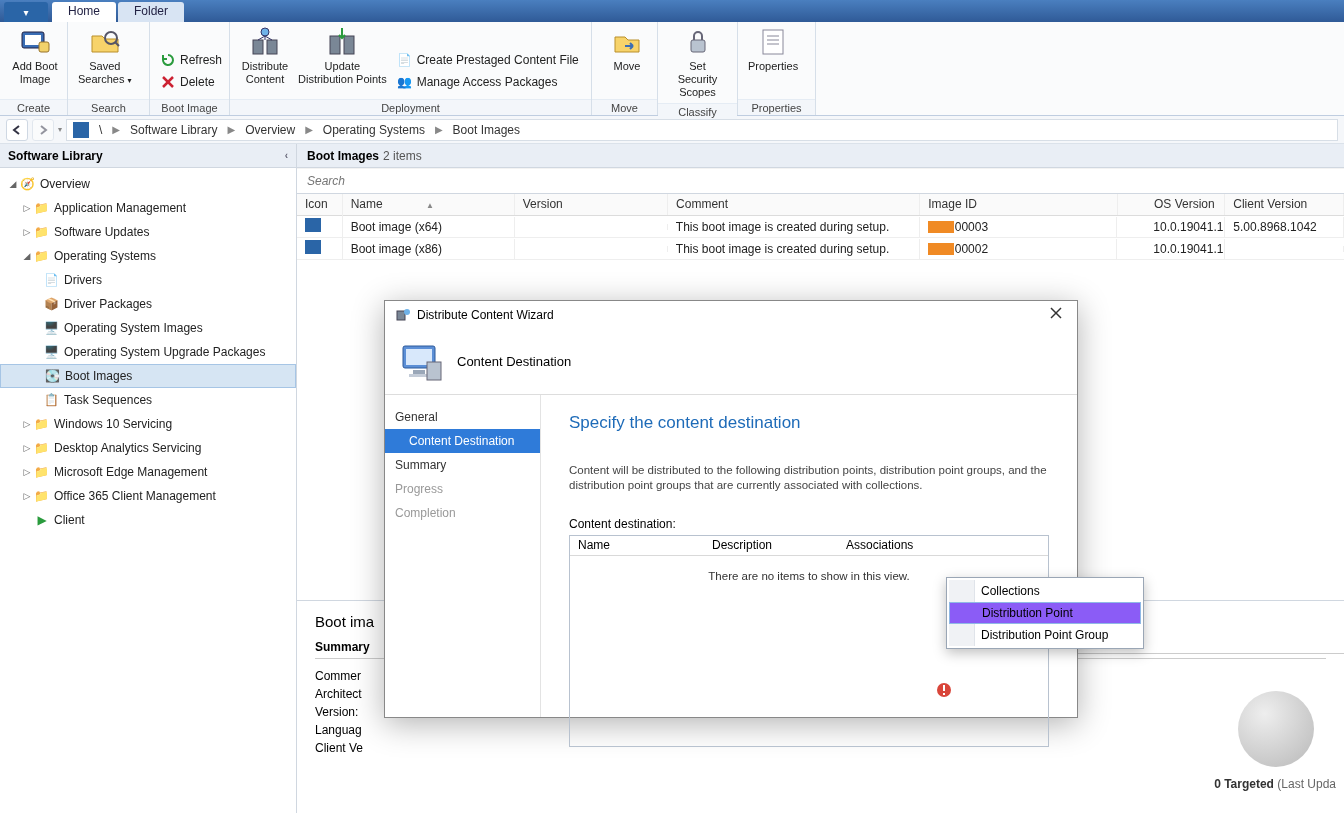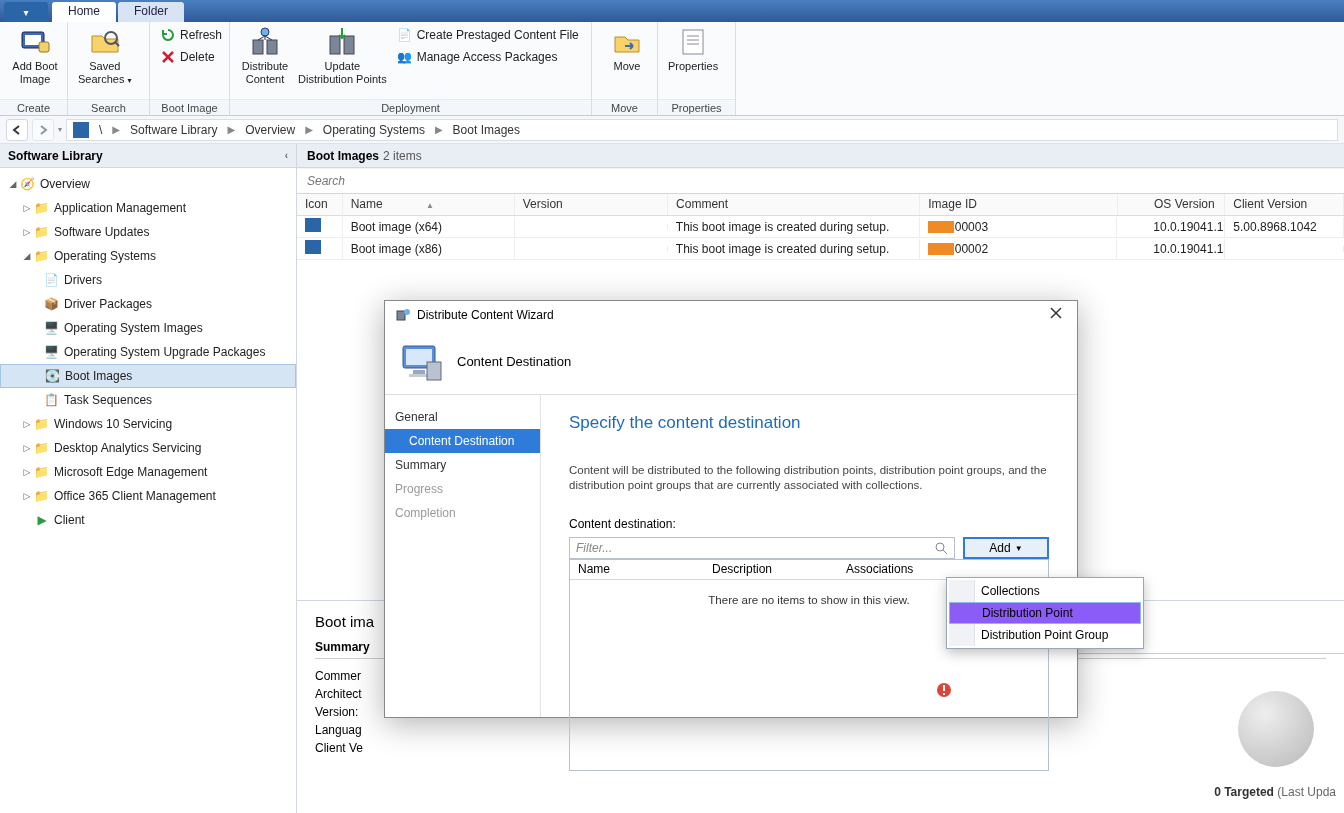--- a/index.html
+++ b/index.html
@@ -13,21 +13,21 @@
   .tab-strip .tab.inactive { background: #d8e4f3; }
 
   
   .ribbon { height: 94px; background: #fafbfc; border-bottom: 1px solid #bfcde0; display: flex; }
   .ribbon-group { border-right: 1px solid #d6dfe9; display: flex; flex-direction: column; }
   .ribbon-group-title { text-align: center; font-size: 11px; color: #444; height: 16px; line-height: 16px; background: #f3f6fa; border-top: 1px solid #e5ecf4; }
   .ribbon-body { flex: 1; display: flex; align-items: flex-start; padding: 2px 6px; }
   .big-btn { display: flex; flex-direction: column; align-items: center; text-align: center; justify-content: flex-start; padding: 2px 4px; font-size: 11px; color: #222; min-width: 58px; }
   .big-btn .ico { width: 32px; height: 32px; margin-bottom: 2px; }
   .big-btn .lbl { line-height: 13px; }
-  .small-col { display: flex; flex-direction: column; gap: 4px; padding-top: 2px; }
+  .small-col { display: flex; flex-direction: column; gap: 4px; padding-top: 2px; margin-top: 25px; }
   .small-btn { display: flex; align-items: center; gap: 4px; font-size: 12px; color: #222; padding: 1px 4px; white-space: nowrap; }
   .small-btn .ico-s { width: 16px; height: 16px; display: inline-flex; align-items: center; justify-content: center; }
 
   
   .nav-bar { height: 28px; border-bottom: 1px solid #dbe2ea; background: #f5f7fa; display: flex; align-items: center; padding: 0 6px; font-size: 12px; color: #333; gap: 4px; }
   .nav-arrow { width: 22px; height: 22px; border: 1px solid #cfd8e3; border-radius: 3px; display: flex; align-items: center; justify-content: center; background: #fff; }
   .nav-arrow.disabled { opacity: .5; }
   .crumb-box { flex: 1; display: flex; align-items: center; gap: 10px; border: 1px solid #d7dee6; height: 22px; background: #fff; padding: 0 6px; }
   .crumb-sep { color: #888; font-size: 10px; }
 
@@ -88,21 +88,21 @@
   .dest-head > div { padding: 2px 8px; }
   .dest-empty { text-align: center; font-size: 11.5px; color: #333; padding-top: 14px; height: 190px; }
 
   
   .dropdown { position: absolute; left: 946px; top: 577px; width: 198px; background: #fff; border: 1px solid #9aa6b5; box-shadow: 0 4px 12px rgba(0,0,0,.25); z-index: 60; padding: 2px; }
   .dropdown .left-gut { position:absolute; left:2px; top:2px; bottom:2px; width:26px; background:#f0f2f5; border-right:1px solid #e0e4ea; }
   .menu-item { position:relative; height: 22px; display: flex; align-items: center; font-size: 12px; padding-left: 32px; z-index:2;}
   .menu-item.hi { background: #8b5cf6; border: 1px solid #8fb9e6; }
 
   .donut { position: absolute; right: 30px; bottom: 46px; width: 76px; height: 76px; border-radius: 50%; background: radial-gradient(circle at 35% 30%, #eee, #b8b8b8); }
-  .status-foot { position: absolute; right: 8px; bottom: 14px; font-size: 12px; color: #333; }
+  .status-foot { position: absolute; right: 8px; bottom: 22px; font-size: 12px; color: #333; }
   .status-foot b { font-weight:700; }
 </style>
 </head>
 <body>
 
 <div class="tab-strip">
   <div class="dd">▾</div>
   <div class="tab active">Home</div>
   <div class="tab inactive">Folder</div>
 </div>
@@ -205,20 +205,33 @@
         <svg class="ico" viewBox="0 0 32 32">
             <path d="M4 11h10l3 3h11v12H4z" fill="#f7d36a" stroke="#b98f2b"></path>
             <path d="M14 20h8m0 0-3-3m3 3-3 3" stroke="#3a6db4" stroke-width="2" fill="none"></path>
           </svg>
         <div class="lbl">Move</div>
       </div>
     </div>
     <div class="ribbon-group-title">Move</div>
   </div>
 
+  <div class="ribbon-group" style="width:80px">
+    <div class="ribbon-body">
+      <div class="big-btn">
+        <svg class="ico" viewBox="0 0 32 32">
+            <rect x="9" y="14" width="14" height="12" rx="2" fill="#b9c3d0" stroke="#667"></rect>
+            <path d="M12 14v-4a4 4 0 0 1 8 0v4" fill="none" stroke="#667" stroke-width="2"></path>
+          </svg>
+        <div class="lbl" style="white-space:pre-line">Set Security
+Scopes</div>
+      </div>
+    </div>
+    <div class="ribbon-group-title">Classify</div>
+  </div>
 
   <div class="ribbon-group" style="width:78px">
     <div class="ribbon-body">
       <div class="big-btn">
         <svg class="ico" viewBox="0 0 32 32">
             <rect x="6" y="4" width="20" height="24" fill="#fff" stroke="#889"></rect>
             <line x1="10" y1="10" x2="22" y2="10" stroke="#889"></line>
             <line x1="10" y1="14" x2="22" y2="14" stroke="#889"></line>
             <line x1="10" y1="18" x2="22" y2="18" stroke="#889"></line>
           </svg>
@@ -420,33 +433,20 @@
       <div class="wizard-nav-item">General</div>
       <div class="wizard-nav-item sub active">Content Destination</div>
       <div class="wizard-nav-item">Summary</div>
       <div class="wizard-nav-item dim">Progress</div>
       <div class="wizard-nav-item dim">Completion</div>
     </div>
     <div class="wizard-content">
       <h2>Specify the content destination</h2>
       <p class="desc">Content will be distributed to the following distribution points, distribution point groups, and the distribution point groups that are currently associated with collections.</p>
       <div style="font-size:12px;margin-bottom:4px">Content destination:</div>
-      <div class="filter-row">
-        <div class="filter-input">
-          <span>Filter...</span>
-          <svg width="14" height="14" viewBox="0 0 14 14">
-              <circle cx="6" cy="6" r="4" fill="none" stroke="#889"></circle>
-              <line x1="9" y1="9" x2="13" y2="13" stroke="#889"></line>
-            </svg>
-        </div>
-        <div class="add-btn">
-          <span>Add</span>
-          <span style="font-size:8px">▼</span>
-        </div>
-      </div>
       <div class="dest-table">
         <div class="dest-head">
           <div style="width:134px">Name</div>
           <div style="width:134px">Description</div>
           <div style="flex:1">Associations</div>
         </div>
         <div class="dest-empty">There are no items to show in this view.</div>
       </div>
     </div>
   </div>

